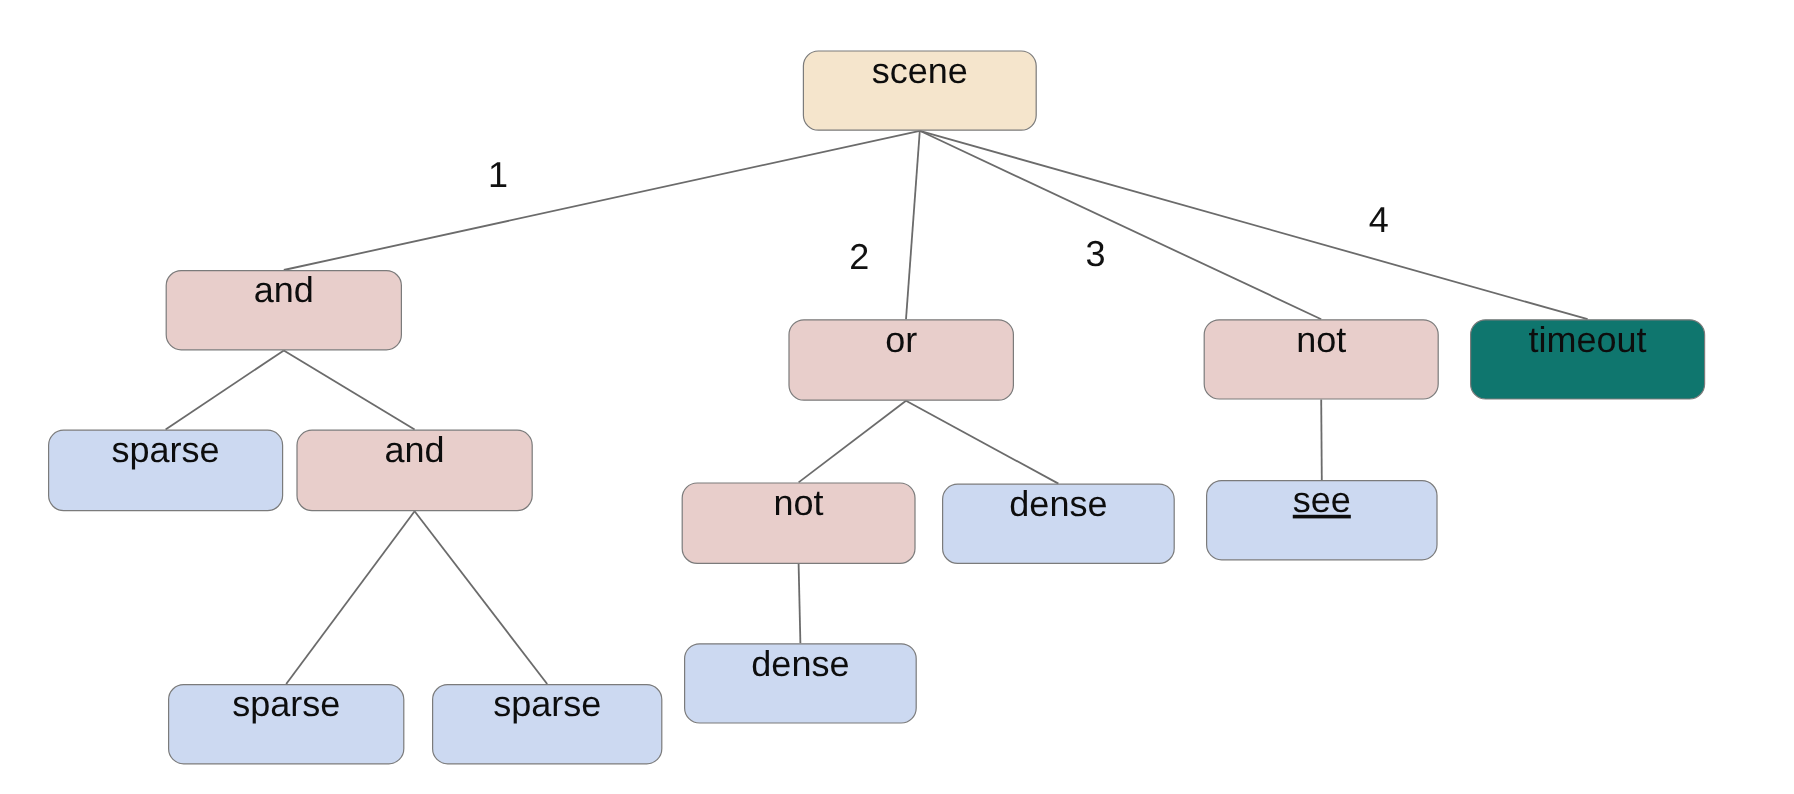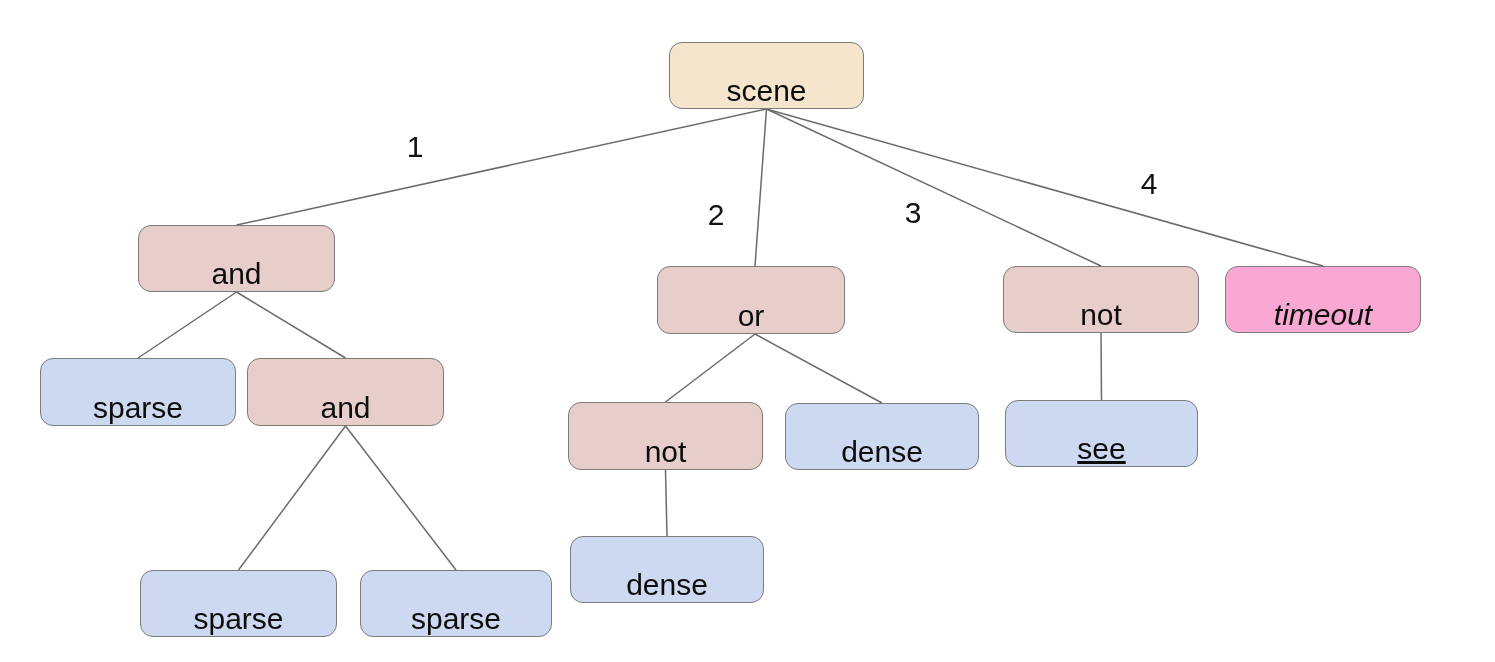--- a/index.html
+++ b/index.html
@@ -18,21 +18,21 @@
     left: 0;
     top: 0;
     pointer-events: none;
   }
   .node {
     position: absolute;
     box-sizing: border-box;
     border: 1.5px solid #7b7b7b;
     border-radius: 13px;
     display: flex;
-    align-items: flex-end;
+    align-items: flex-start;
     justify-content: center;
     font-size: 30px;
     color: #0d0d0d;
     cursor: default;
     user-select: none;
   }
   .edge-label {
     position: absolute;
     transform: translate(-50%, -50%);
     font-size: 30px;
@@ -69,21 +69,21 @@
     </div>
     <div class="node" style="left: 138px; top: 225px; width: 197px; height: 67px; background: rgb(232, 206, 203); border-color: rgb(123, 123, 123); color: rgb(13, 13, 13);">
       <span>and</span>
     </div>
     <div class="node" style="left: 657px; top: 266px; width: 188px; height: 68px; background: rgb(232, 206, 203); border-color: rgb(123, 123, 123); color: rgb(13, 13, 13);">
       <span>or</span>
     </div>
     <div class="node" style="left: 1003px; top: 266px; width: 196px; height: 67px; background: rgb(232, 206, 203); border-color: rgb(123, 123, 123); color: rgb(13, 13, 13);">
       <span>not</span>
     </div>
-    <div class="node" style="left: 1225px; top: 266px; width: 196px; height: 67px; background: #f9a8d4; border-color: rgb(123, 123, 123); color: rgb(13, 13, 13); font-style: italic;">
+    <div class="node" style="left: 1225px; top: 266px; width: 196px; height: 67px; background: #0f766e; border-color: rgb(123, 123, 123); color: rgb(13, 13, 13);">
       <span>timeout</span>
     </div>
     <div class="node" style="left: 40px; top: 358px; width: 196px; height: 68px; background: rgb(204, 217, 241); border-color: rgb(123, 123, 123); color: rgb(13, 13, 13);">
       <span>sparse</span>
     </div>
     <div class="node" style="left: 247px; top: 358px; width: 197px; height: 68px; background: rgb(232, 206, 203); border-color: rgb(123, 123, 123); color: rgb(13, 13, 13);">
       <span>and</span>
     </div>
     <div class="node" style="left: 568px; top: 402px; width: 195px; height: 68px; background: rgb(232, 206, 203); border-color: rgb(123, 123, 123); color: rgb(13, 13, 13);">
       <span>not</span>

